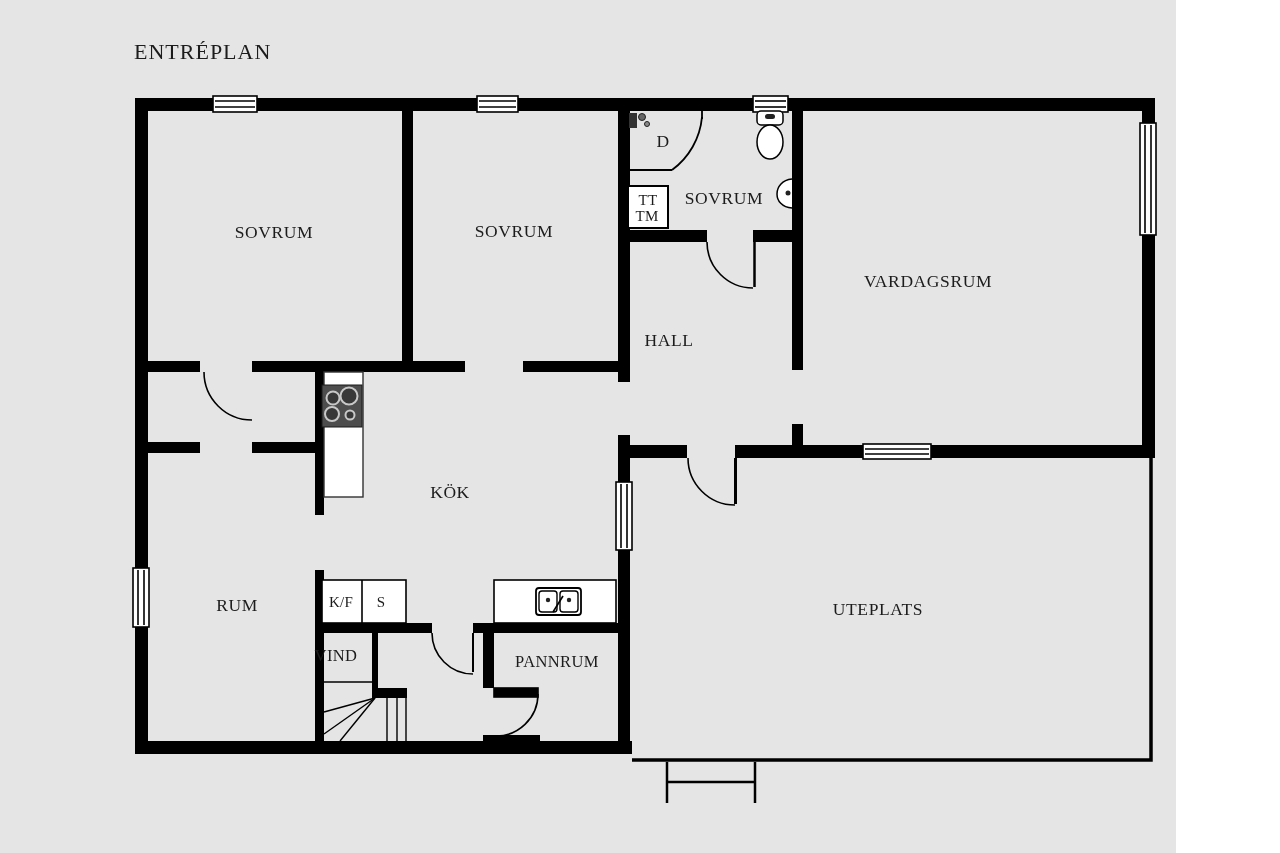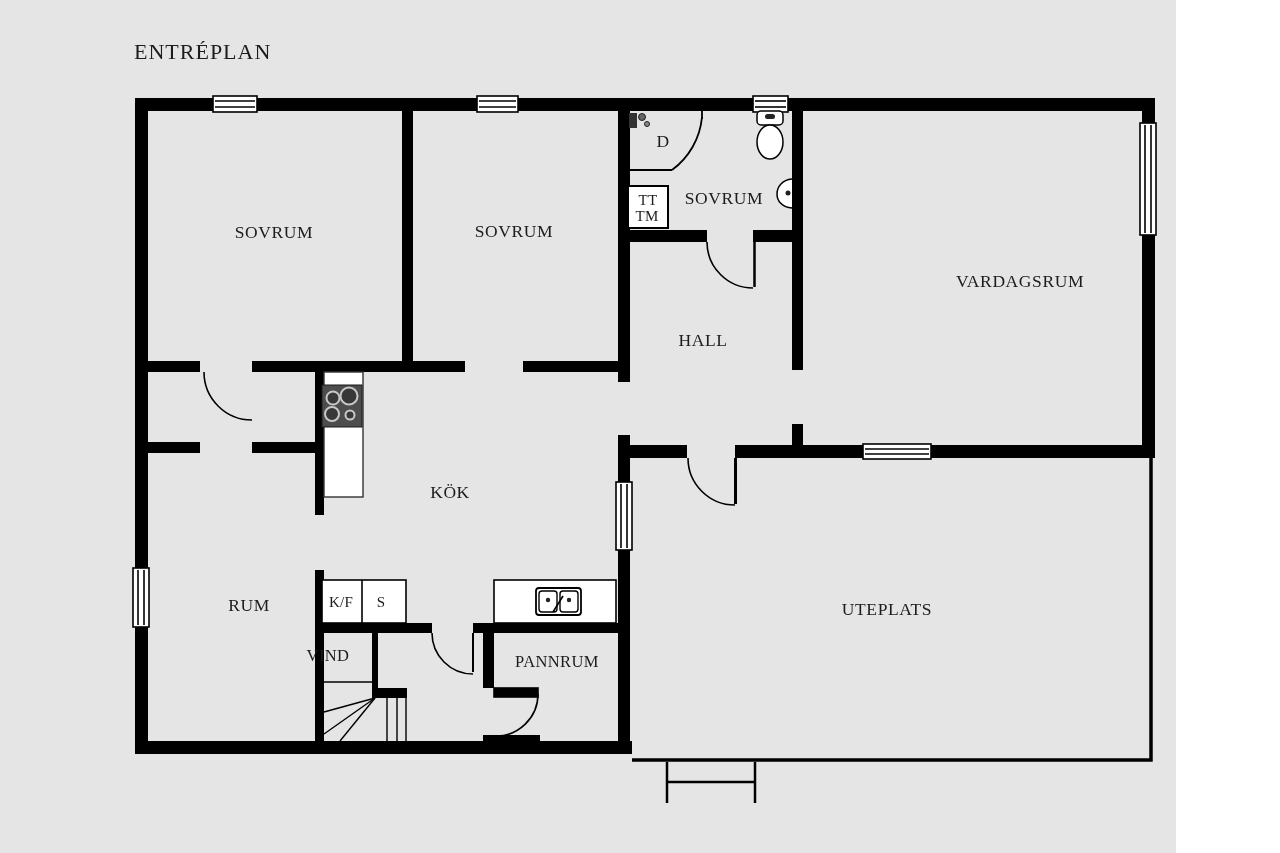--- a/index.html
+++ b/index.html
@@ -188,27 +188,27 @@
     <g stroke="#000" fill="none" stroke-width="2.5">
       <line x1="667" y1="762" x2="667" y2="803"></line>
       <line x1="755" y1="762" x2="755" y2="803"></line>
       <line x1="667" y1="782" x2="755" y2="782"></line>
     </g>
   </svg>
 
   <div class="lbl" style="left:274px;top:232px;">SOVRUM</div>
   <div class="lbl" style="left:514px;top:231px;">SOVRUM</div>
   <div class="lbl" style="left:724px;top:198px;">SOVRUM</div>
-  <div class="lbl" style="left:703px;top:340px;">HALL</div>
-  <div class="lbl" style="left:1020px;top:281px;">VARDAGSRUM</div>
+  <div class="lbl" style="left:669px;top:340px;">HALL</div>
+  <div class="lbl" style="left:928px;top:281px;">VARDAGSRUM</div>
   <div class="lbl" style="left:450px;top:492px;">KÖK</div>
-  <div class="lbl" style="left:249px;top:605px;">RUM</div>
-  <div class="lbl lbl-md" style="left:328px;top:656px;">VIND</div>
+  <div class="lbl" style="left:237px;top:605px;">RUM</div>
+  <div class="lbl lbl-md" style="left:336px;top:656px;">VIND</div>
   <div class="lbl lbl-md" style="left:557px;top:662px;text-align:center;">PANNRUM</div>
-  <div class="lbl" style="left:878px;top:609px;margin-left:9px;">UTEPLATS</div>
+  <div class="lbl" style="left:878px;top:609px;">UTEPLATS</div>
 
   <div class="lbl" style="left:663px;top:141px;">D</div>
   <div class="lbl lbl-sm" style="left:648px;top:200px;text-align:right;">TT</div>
   <div class="lbl lbl-sm" style="left:647px;top:216px;text-align:center;">TM</div>
   <div class="lbl lbl-sm" style="left:341px;top:602px;">K/F</div>
   <div class="lbl lbl-sm" style="left:381px;top:602px;">S</div>
 
 </div>
 
 </body></html>

